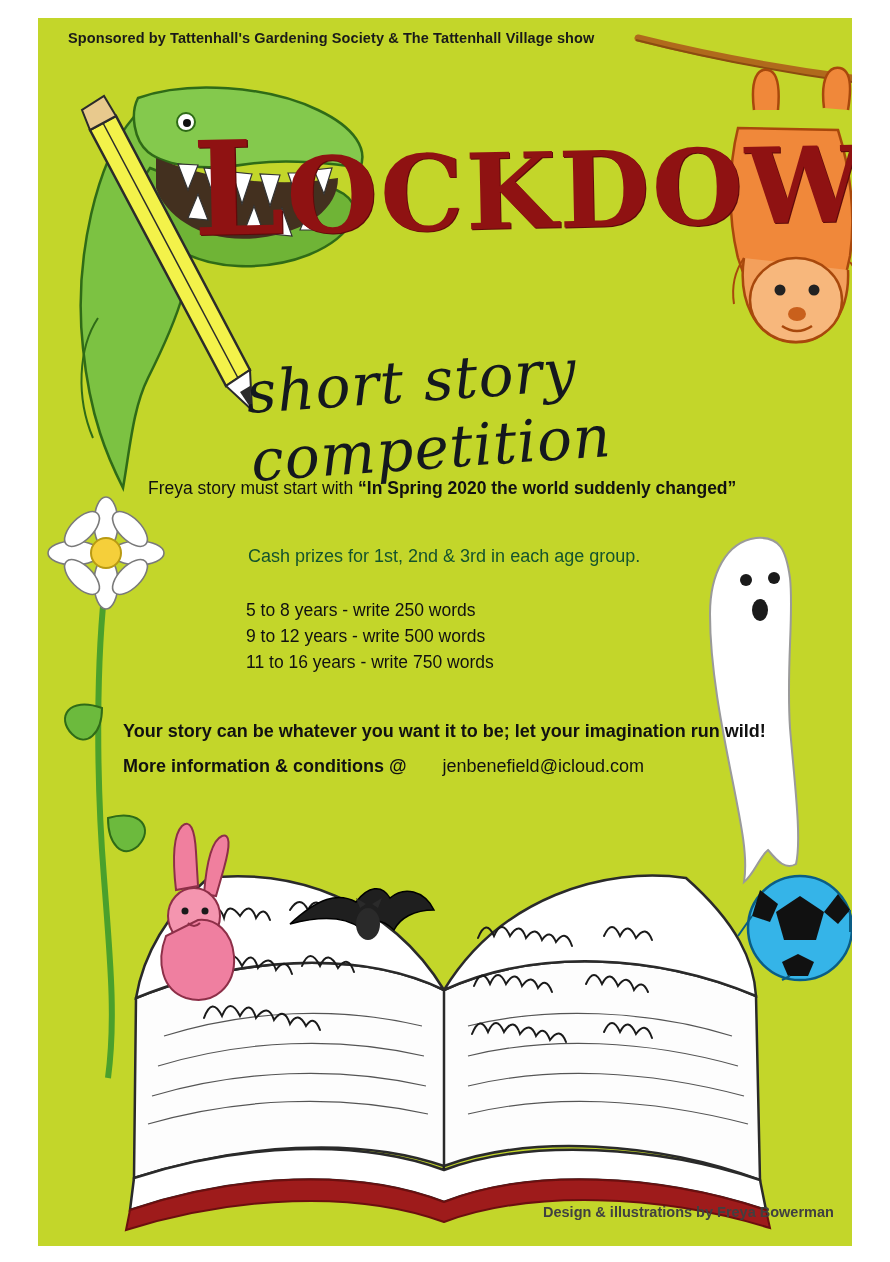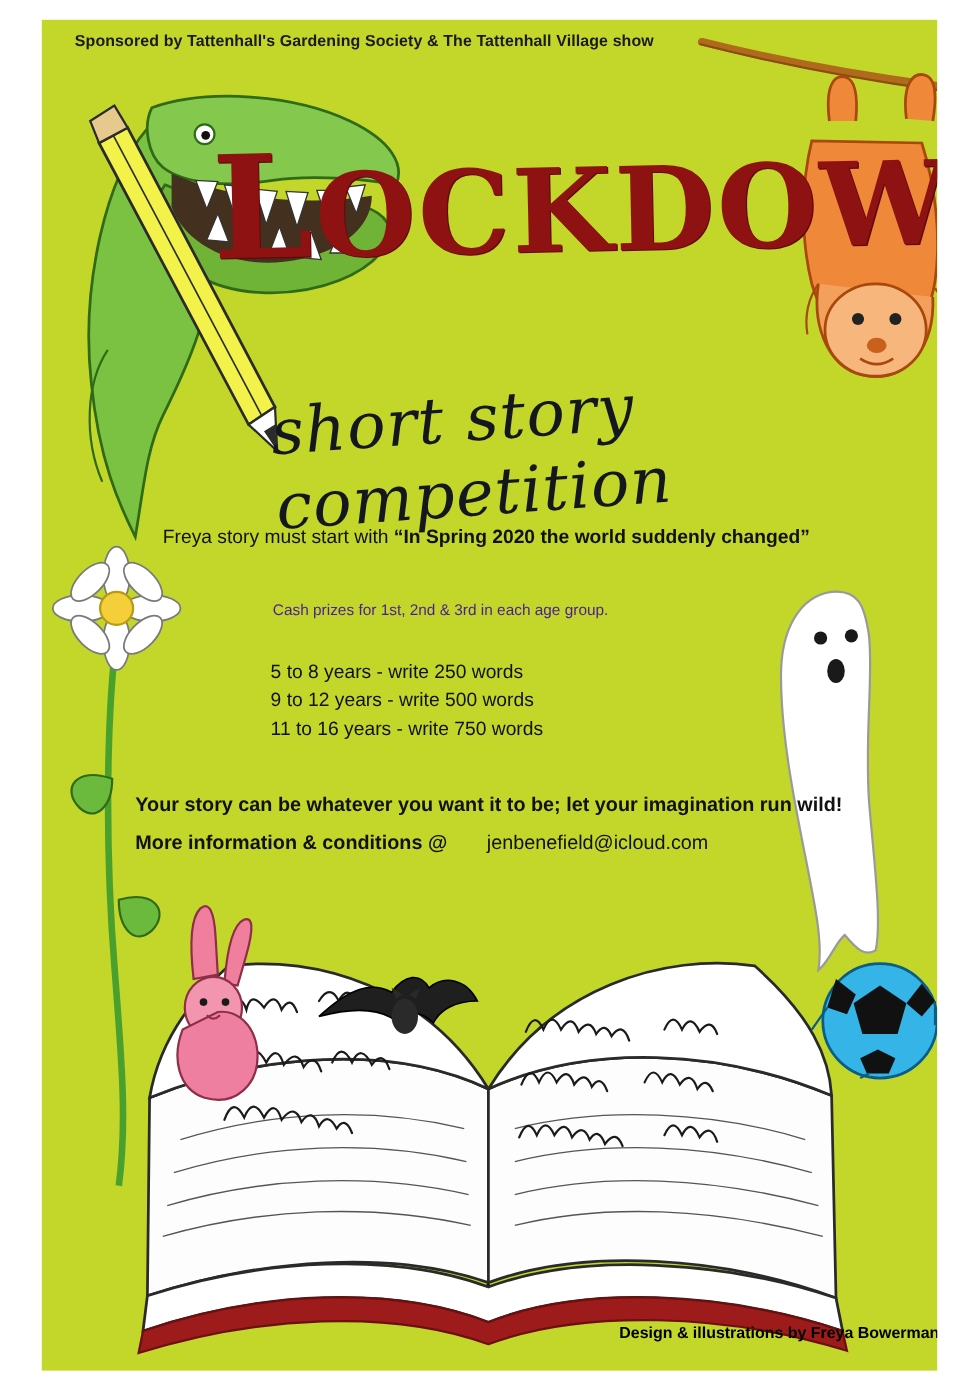--- a/index.html
+++ b/index.html
@@ -74,22 +74,22 @@
     font-size: 17.5px;
     color: #111;
     white-space: nowrap;
   }
   .line-start b { font-weight: 700; }
 
   .line-prizes {
     position: absolute;
     left: 210px;
     top: 528px;
-    font-size: 14px;
-    color: #4c1d95;
+    font-size: 18px;
+    color: #14532d;
     white-space: nowrap;
   }
   .age-list {
     position: absolute;
     left: 208px;
     top: 580px;
     font-size: 17.5px;
     color: #111;
     line-height: 1.48;
   }
@@ -116,23 +116,22 @@
     display: inline-block;
     margin-left: 36px;
     font-weight: 500;
   }
   .credit {
     position: absolute;
     left: 505px;
     top: 1186px;
     font-size: 14.5px;
     font-weight: 600;
-    color: #000000;
-    white-space: nowrap;
-    margin-left: 20px;
+    color: #404040;
+    white-space: nowrap;
   }
   
   .art { position: absolute; left: 0; top: 0; width: 814px; height: 1228px; pointer-events: none; }
 </style>
 </head>
 <body>
 
 <div class="poster">
   <div class="canvas">
 

